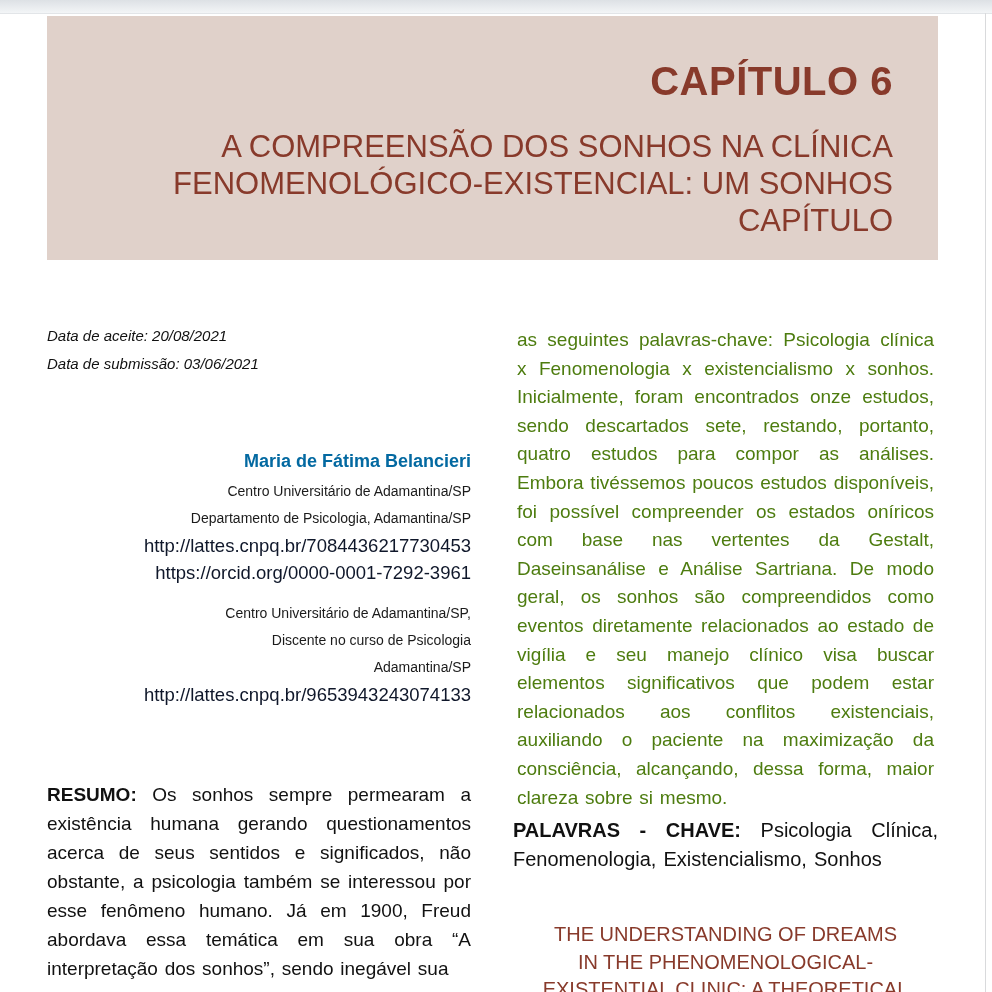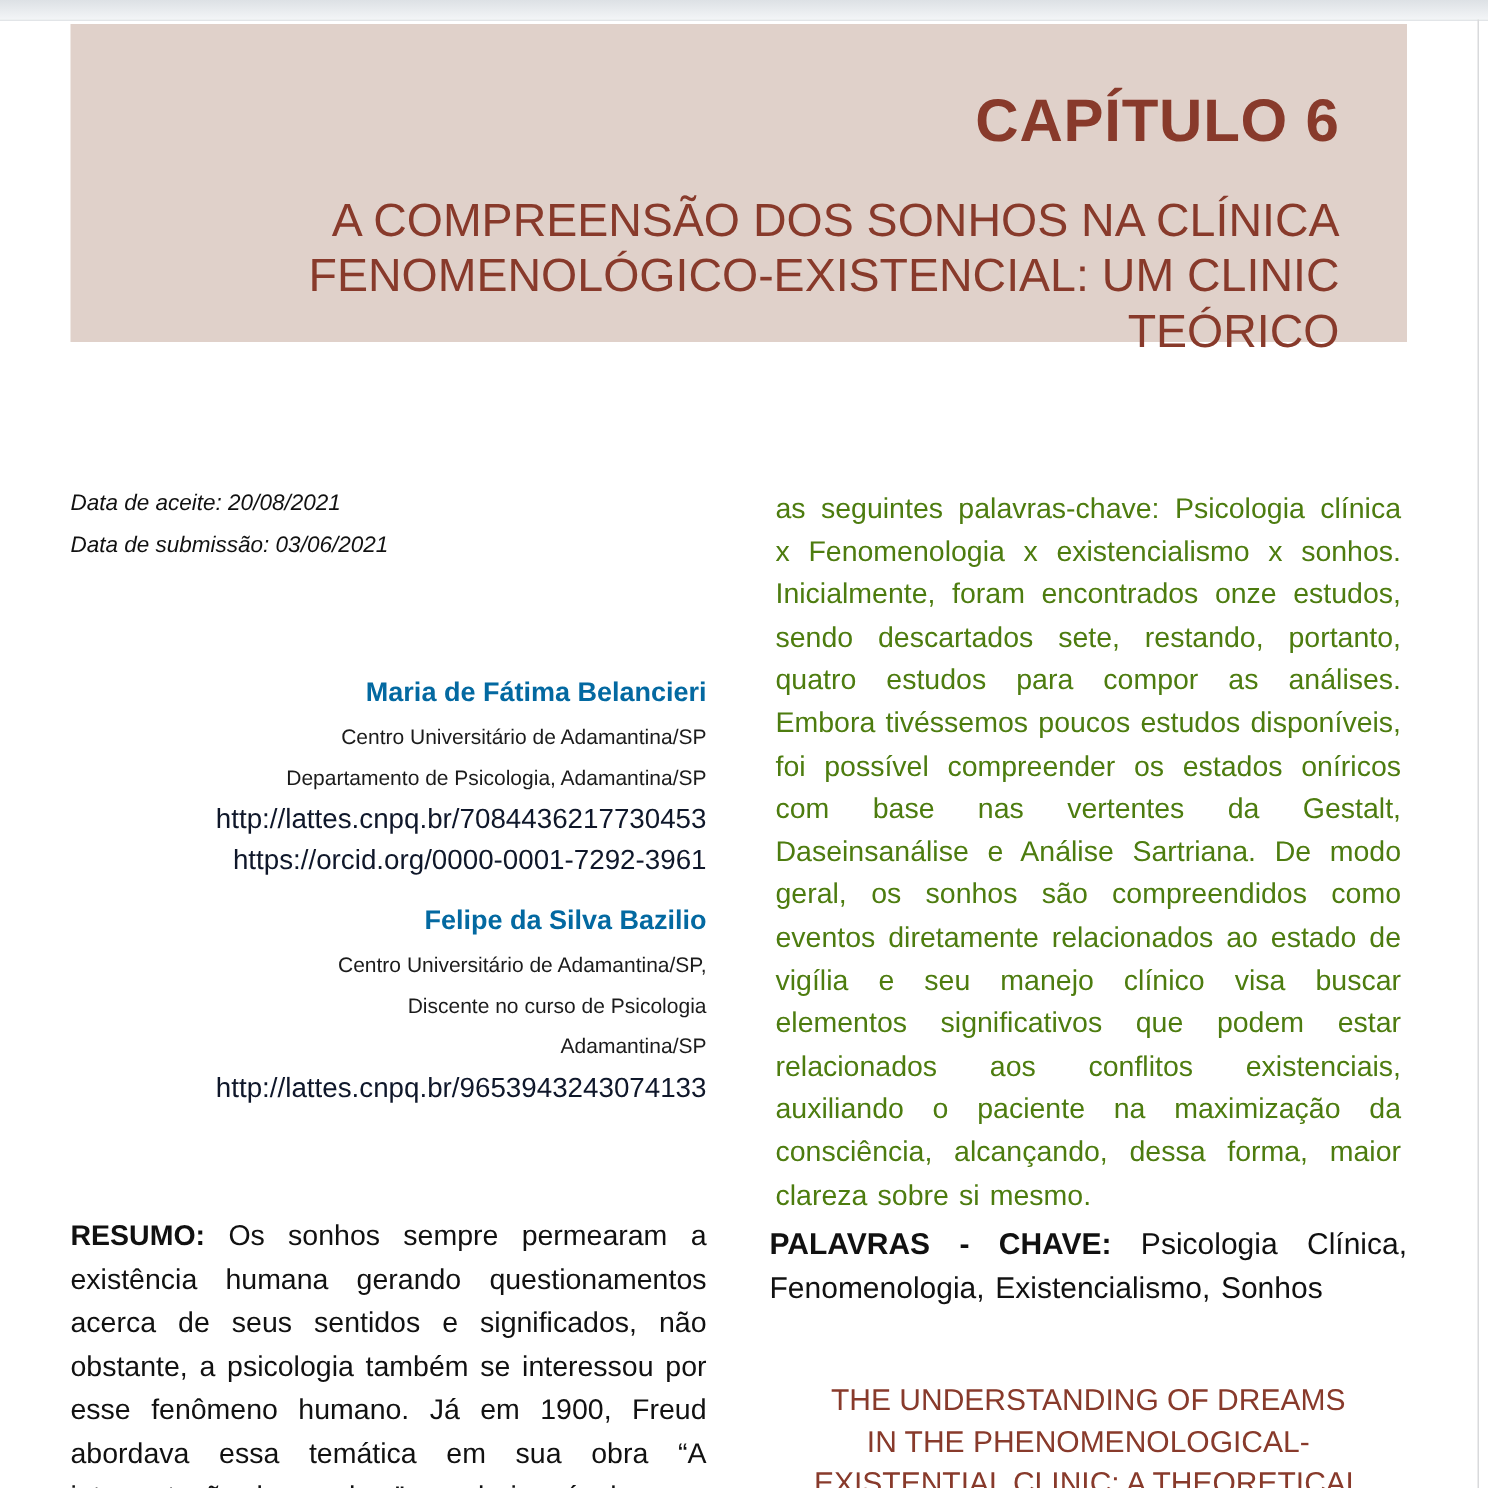--- a/index.html
+++ b/index.html
@@ -4,21 +4,21 @@
 <style>
   html, body { margin:0; padding:0; background:#ffffff; }
   body { width:992px; height:992px; overflow:hidden;
          font-family:"Liberation Sans", "DejaVu Sans", sans-serif; color:#151515; }
   .page { position:relative; width:992px; height:992px; background:#ffffff; overflow:hidden; }
 
   .top-strip { position:absolute; left:0; top:0; width:992px; height:13px;
                background:linear-gradient(#dde1e5,#f3f5f7); border-bottom:1px solid #e2e5e8; }
   .right-edge { position:absolute; top:13px; right:6px; width:1px; height:979px; background:#d9dadc; }
 
-  .header-block { position:absolute; left:47px; top:16px; width:891px; height:212px;
+  .header-block { position:absolute; left:47px; top:16px; width:891px; height:244px;
                   background:#e0d1ca; box-sizing:border-box; padding:44px 45px 0 40px;
                   text-align:right; }
   .chapter-number { font-size:40px; font-weight:bold; color:#883a2b; letter-spacing:0.5px; line-height:42px; }
   .chapter-title { margin-top:26px; font-size:31px; line-height:37px; color:#883a2b; font-weight:400; }
 
   .col-left  { position:absolute; left:47px;  top:322px; width:424px; }
   .col-right { position:absolute; left:513px; top:322px; width:425px; }
 
   .dates { font-style:italic; font-size:15px; line-height:28px; color:#111; }
 
@@ -45,42 +45,41 @@
 
 <div class="page">
 
   <div class="top-strip"></div>
   <div class="right-edge"></div>
 
   <div class="header-block">
     <div class="chapter-number">CAPÍTULO 6</div>
     <div class="chapter-title">
       <div>A COMPREENSÃO DOS SONHOS NA CLÍNICA</div>
-      <div>FENOMENOLÓGICO-EXISTENCIAL: UM CLINIC</div>
-      <div>TEÓRICO</div>
+      <div>FENOMENOLÓGICO-EXISTENCIAL: UM SONHOS</div>
+      <div>CAPÍTULO</div>
     </div>
   </div>
 
   <div class="col-left">
     <div class="dates">
       <div>Data de aceite: 20/08/2021</div>
       <div>Data de submissão: 03/06/2021</div>
     </div>
 
     <div class="authors">
       <div class="author-block">
         <div class="author-name">Maria de Fátima Belancieri</div>
         <div class="author-line">Centro Universitário de Adamantina/SP</div>
         <div class="author-line">Departamento de Psicologia, Adamantina/SP</div>
         <a class="author-link" href="#">http://lattes.cnpq.br/7084436217730453</a>
         <a class="author-link" href="#">https://orcid.org/0000-0001-7292-3961</a>
       </div>
 
       <div class="author-block">
-        <div class="author-name">Felipe da Silva Bazilio</div>
         <div class="author-line">Centro Universitário de Adamantina/SP,</div>
         <div class="author-line">Discente no curso de Psicologia</div>
         <div class="author-line">Adamantina/SP</div>
         <a class="author-link" href="#">http://lattes.cnpq.br/9653943243074133</a>
       </div>
     </div>
 
     <p class="resumo"><span class="bold-label">RESUMO:</span> <span>Os sonhos sempre permearam a existência humana gerando questionamentos acerca de seus sentidos e significados, não obstante, a psicologia também se interessou por esse fenômeno humano. Já em 1900, Freud abordava essa temática em sua obra “A interpretação dos sonhos”, sendo inegável sua</span></p>
   </div>
 

